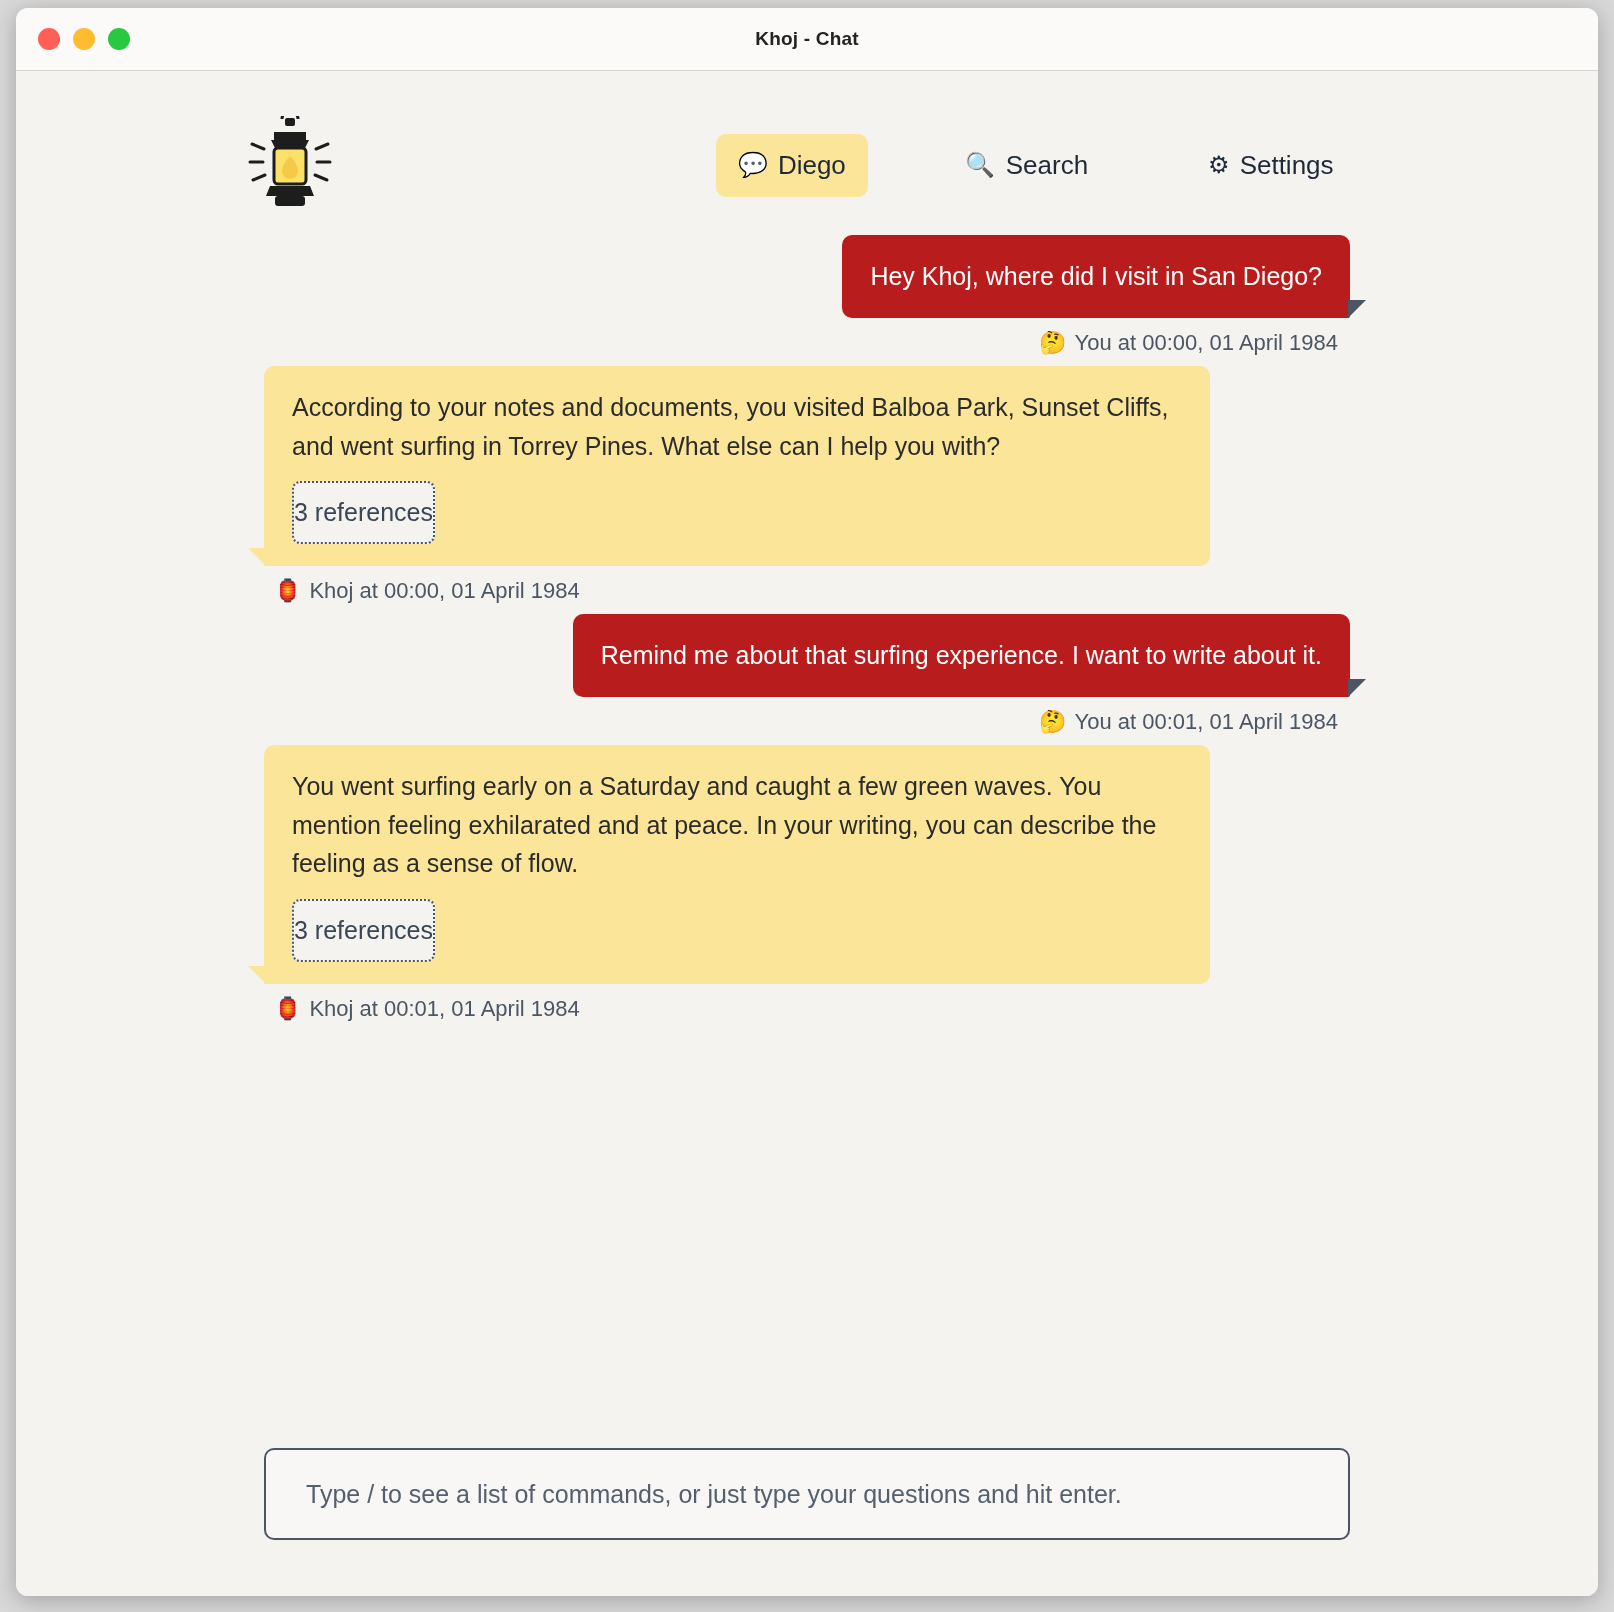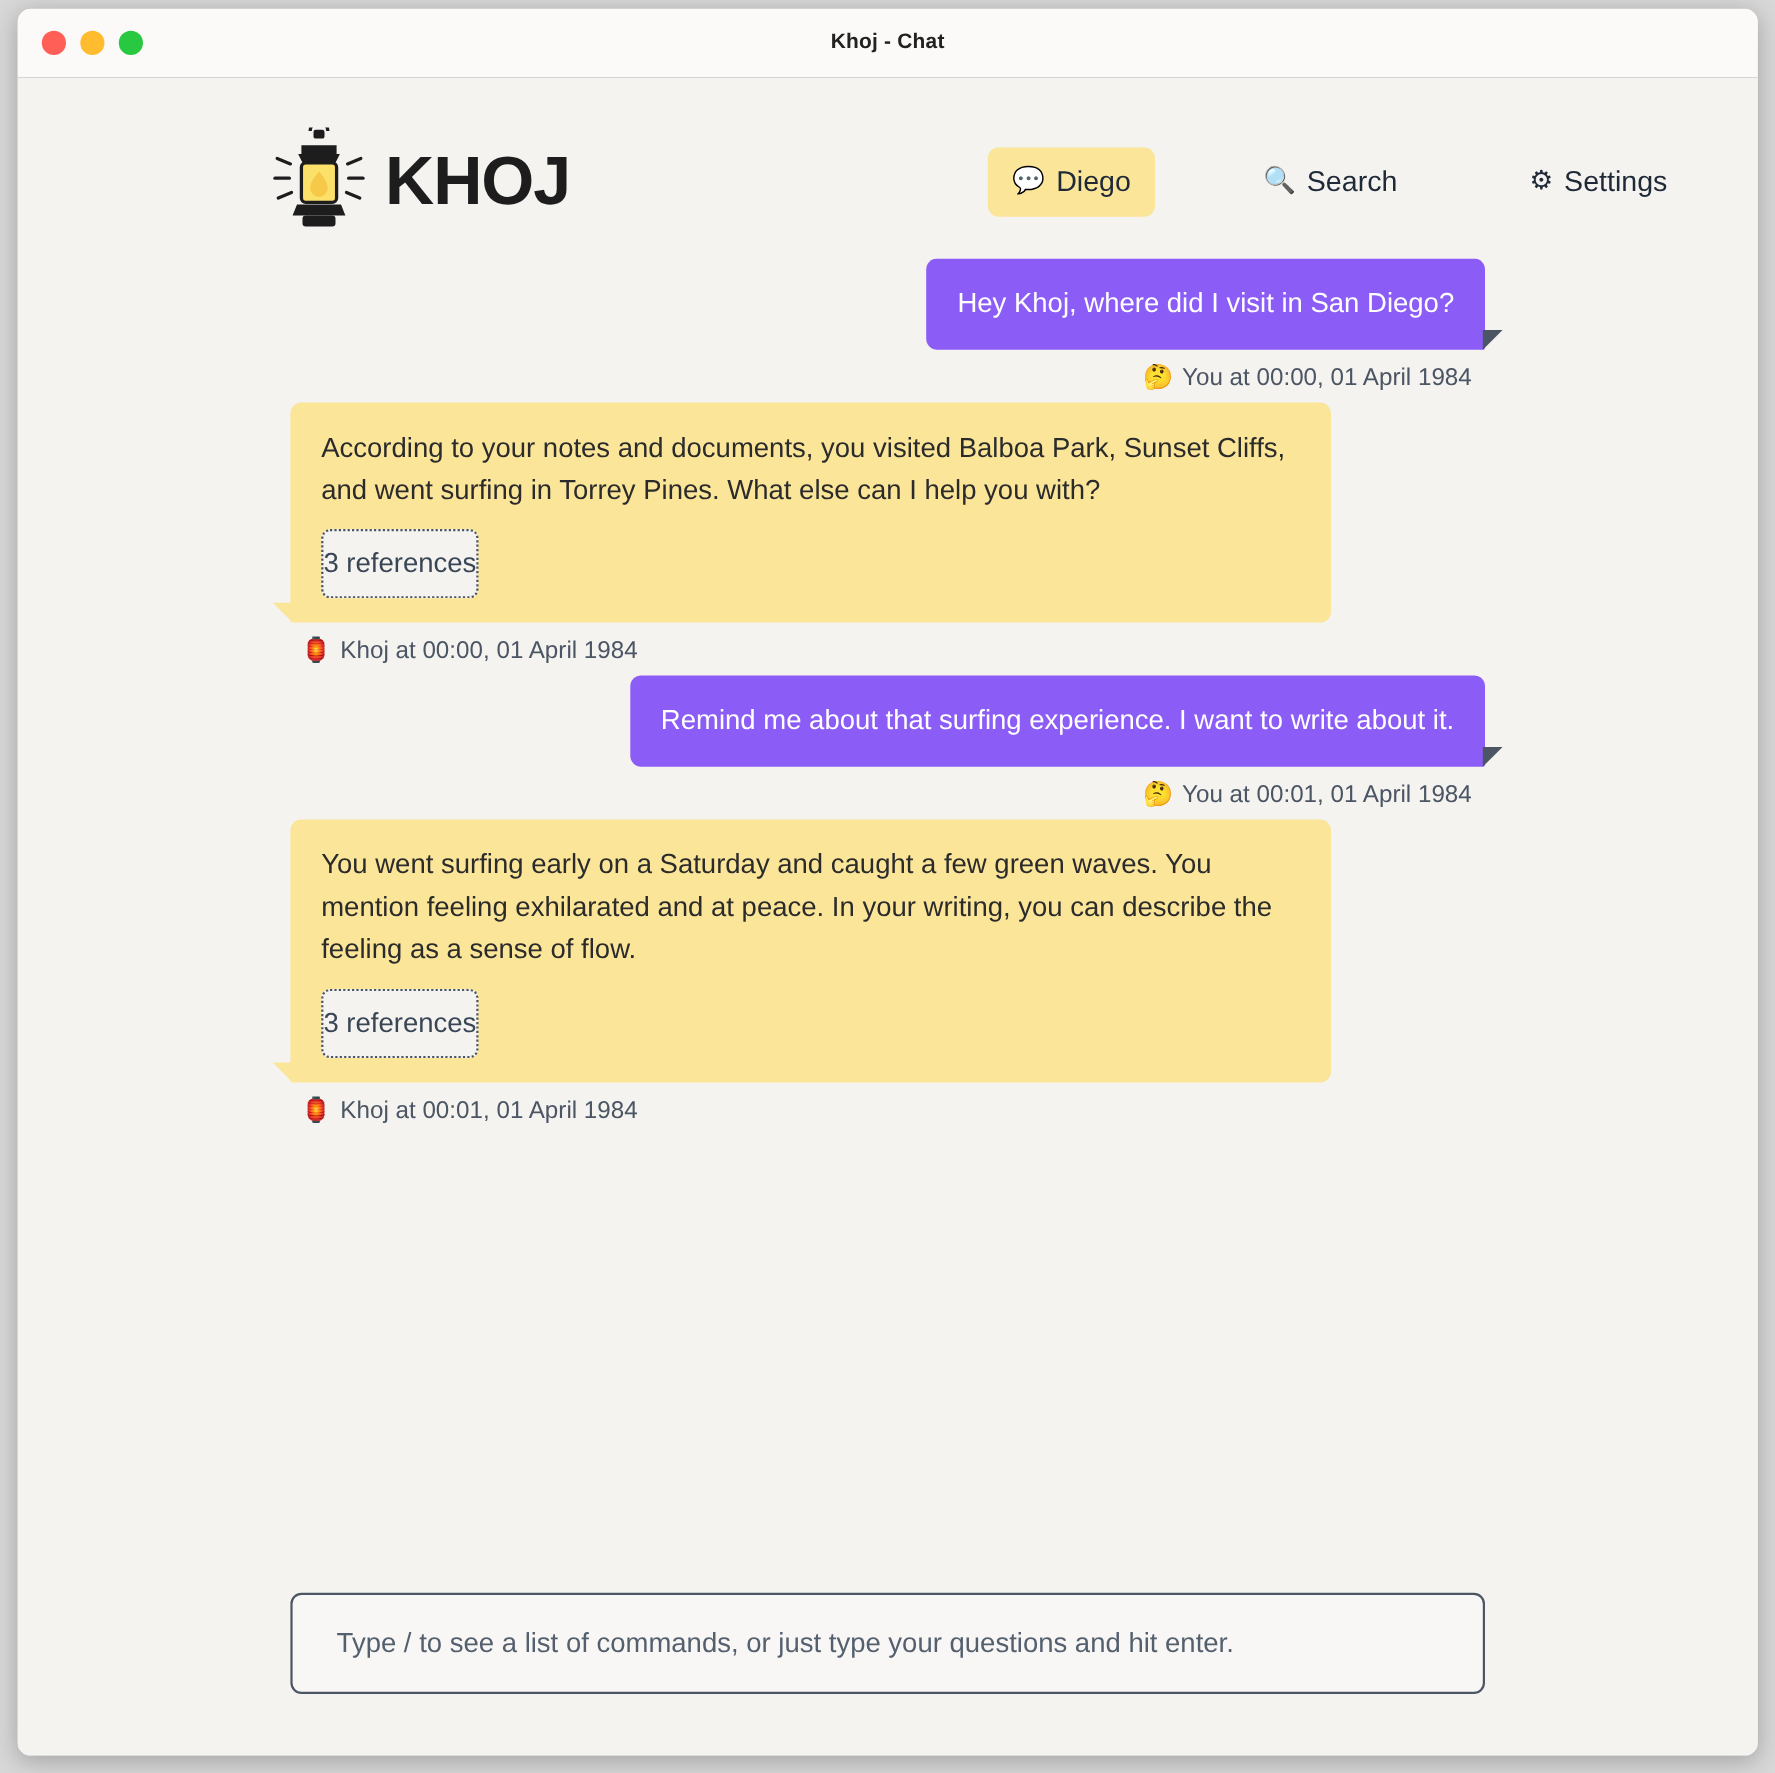--- a/index.html
+++ b/index.html
@@ -132,21 +132,21 @@
   .msg-row.khoj { align-items: flex-start; }
   .bubble {
     max-width: 880px;
     padding: 22px 28px;
     font-size: 25px;
     line-height: 1.55;
     position: relative;
     border-radius: 10px;
   }
   .bubble.user {
-    background: #8b5cf6;
+    background: #b91c1c;
     color: #fff;
     border-radius: 10px 10px 2px 10px;
   }
   .bubble.user::after {
     content: "";
     position: absolute;
     right: -16px;
     bottom: 0;
     width: 0;
     height: 0;
@@ -242,21 +242,20 @@
               <rect x="41" y="2" width="10" height="8" rx="2" fill="#1d1d1d"></rect>
               <path d="M30 16 h32 v8 h-32 z" fill="#1d1d1d"></path>
               <path d="M27 24 h38 l-4 8 h-30 z" fill="#1d1d1d"></path>
               <rect x="30" y="32" width="32" height="36" rx="4" fill="#fbe06a" stroke="#1d1d1d" stroke-width="3"></rect>
               <path d="M46 40 c6 7 8 11 8 15 a8 8 0 0 1 -16 0 c0 -4 2 -8 8 -15 z" fill="#f7c948"></path>
               <path d="M26 70 h40 l4 10 h-48 z" fill="#1d1d1d"></path>
               <rect x="31" y="80" width="30" height="10" rx="3" fill="#1d1d1d"></rect>
               <path d="M38 3 a8 8 0 0 1 16 0" fill="none" stroke="#1d1d1d" stroke-width="3"></path>
             </svg>
           </span>
-          <span class="logo-word">KHOJ</span>
         </div>
 
         <div class="nav">
           <div class="nav-item active">
             <span class="nav-icon">💬</span>
             <span>Diego</span>
           </div>
           <div class="nav-item">
             <span class="nav-icon">🔍</span>
             <span>Search</span>

